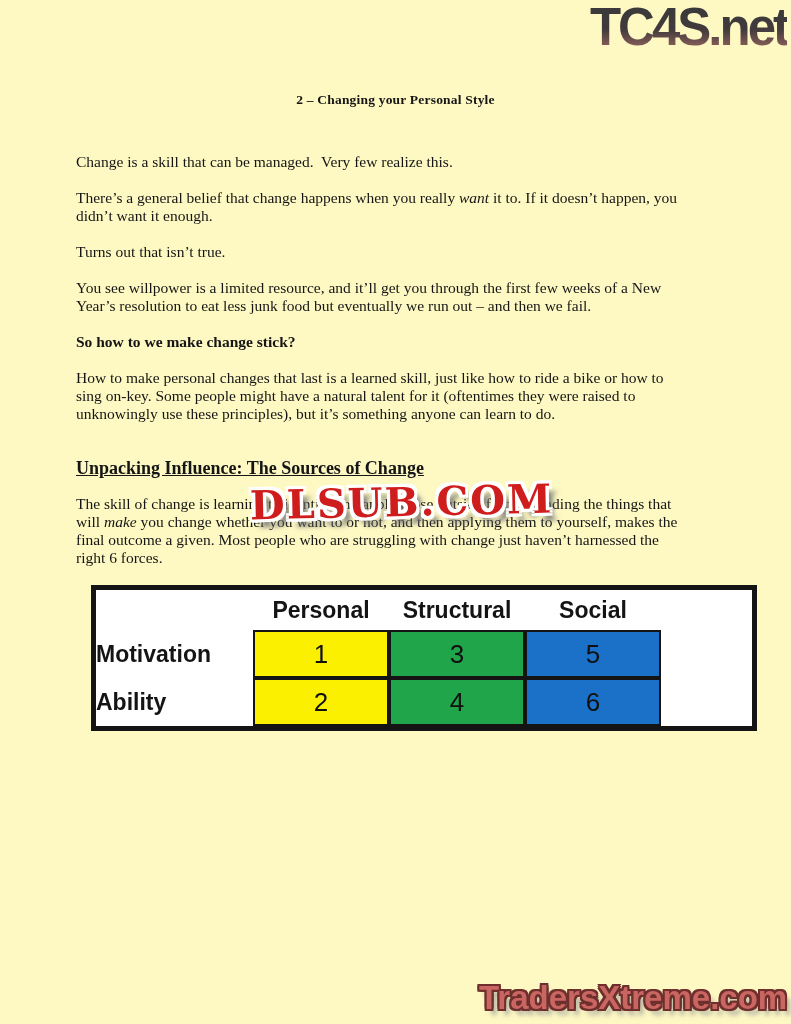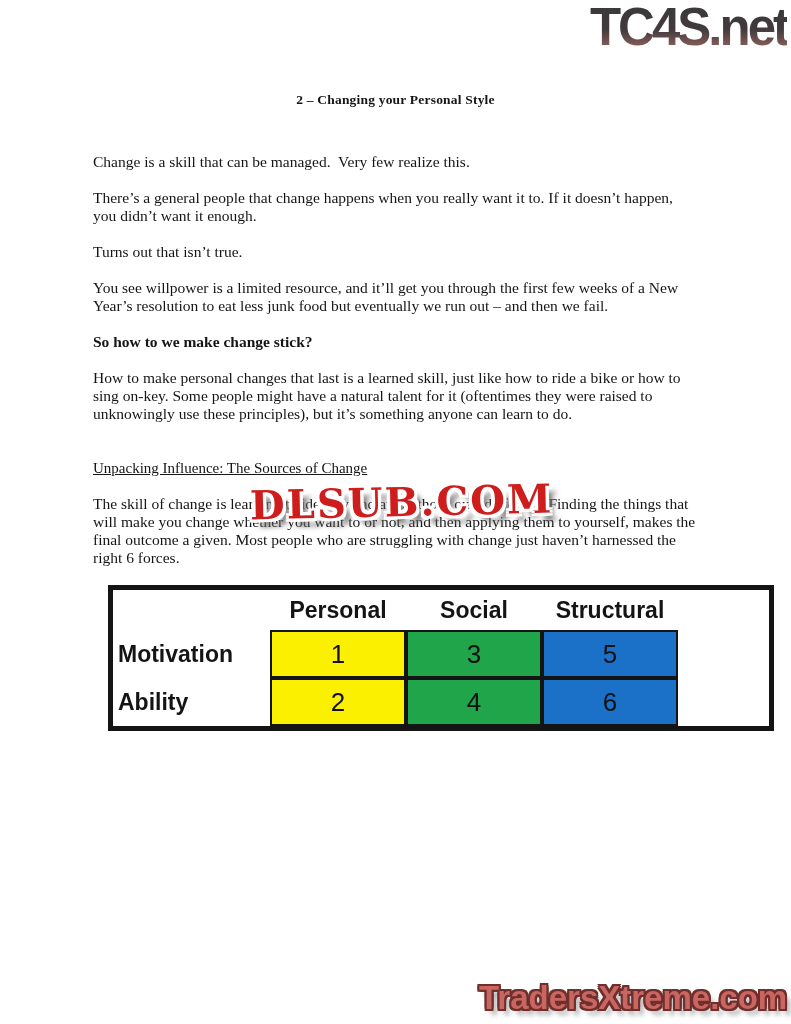--- a/index.html
+++ b/index.html
@@ -1,44 +1,44 @@
 <!DOCTYPE html>
 <html><head>
 <meta charset="utf-8">
 <style>
   html,body{margin:0;padding:0;background:#e8e8e8;}
   .page{
-    position:relative;width:791px;height:1024px;background:#ffffff;
+    position:relative;width:791px;height:1024px;background:#fef9c3;
     overflow:hidden;font-family:"Liberation Serif",serif;color:#151515;
   }
   
   .tc4s{
     position:absolute;top:0px;right:4px;
     font-family:"Liberation Sans",sans-serif;font-weight:700;
     font-size:51px;letter-spacing:-3px;line-height:1.0;
     transform:scaleY(1.04);transform-origin:top right;
     background:linear-gradient(180deg,#39393b 0%,#413a3c 55%,#8f625c 92%,#9a6f68 100%);
     -webkit-background-clip:text;background-clip:text;
     -webkit-text-fill-color:transparent;color:transparent;
     filter:blur(.3px);
   }
   .doc-title{
     position:absolute;top:92px;left:0;width:100%;text-align:center;
     font-weight:700;font-size:13.5px;letter-spacing:.2px;
   }
   .content{
-    position:absolute;left:93px;top:153px;width:606px;
+    position:absolute;left:76px;top:153px;width:606px;
     font-size:15.5px;line-height:18px;
   }
   .content p{margin:0 0 18px 0;white-space:pre-wrap;}
-  .content .it{margin-top:32px;}
+  .content .it{font-style:italic;margin-top:32px;}
   .content .bd{font-weight:700;}
   .section-heading{
-    margin:36px 0 18px 0;font-weight:400;text-decoration:underline;
-    font-size:15px;white-space:pre-wrap;
+    margin:36px 0 18px 0;font-weight:700;text-decoration:underline;
+    font-size:18px;white-space:pre-wrap;
   }
   
   .wm-dlsub{
     position:absolute;left:250px;top:482px;z-index:6;
     font-family:"DejaVu Serif",serif;font-weight:700;
     font-size:40px;letter-spacing:2px;line-height:1;
     color:#cf1d1d;transform:rotate(-1.3deg);
     text-shadow:
       -3px -3px 0 #fff, 3px -3px 0 #fff, -3px 3px 0 #fff, 3px 3px 0 #fff,
       -3px 0 0 #fff, 3px 0 0 #fff, 0 -3px 0 #fff, 0 3px 0 #fff,
@@ -61,21 +61,21 @@
     box-sizing:border-box;border:5px solid #141414;background:#fff;
     font-family:"Liberation Sans",sans-serif;
   }
   .inf-header{position:absolute;left:157px;top:0;width:408px;height:40px;display:flex;}
   .inf-header .hcell{
     width:136px;display:flex;align-items:center;justify-content:center;
     font-weight:700;font-size:23px;color:#141414;
   }
   .inf-labels{position:absolute;left:0;top:40px;width:157px;height:96px;}
   .inf-labels .lcell{
-    height:48px;display:flex;align-items:center;padding-left:5px;box-sizing:border-box;
+    height:48px;display:flex;align-items:center;box-sizing:border-box;
     font-weight:700;font-size:23px;color:#141414;
   }
   .inf-grid{
     position:absolute;left:157px;top:40px;width:408px;height:96px;
     display:grid;grid-template-columns:repeat(3,1fr);grid-template-rows:repeat(2,1fr);
   }
   .inf-grid .cell{
     border:2px solid #141414;display:flex;align-items:center;justify-content:center;
     font-size:26px;color:#101010;
   }
@@ -88,42 +88,42 @@
 
 <div class="page">
 
   <div class="tc4s">TC4S.net</div>
 
   <div class="doc-title">2 – Changing your Personal Style</div>
 
   <div class="content">
     <p>Change is a skill that can be managed.  Very few realize this.</p>
 
-    <p><span>There’s a general people that change happens when you really </span><span class="it">want</span><span> it to. If it doesn’t happen, you didn’t want it enough.</span></p>
+    <p><span>There’s a general belief that change happens when you really </span><span class="it">want</span><span> it to. If it doesn’t happen, you didn’t want it enough.</span></p>
 
 
     <p>Turns out that isn’t true.</p>
 
     <p>You see willpower is a limited resource, and it’ll get you through the first few weeks of a New Year’s resolution to eat less junk food but eventually we run out – and then we fail.</p>
 
     <p class="bd">So how to we make change stick?</p>
 
     <p>How to make personal changes that last is a learned skill, just like how to ride a bike or how to sing on-key. Some people might have a natural talent for it (oftentimes they were raised to unknowingly use these principles), but it’s something anyone can learn to do.</p>
 
     <div class="section-heading">Unpacking Influence: The Sources of Change</div>
 
 
     <p><span>The skill of change is learning to identify and apply those outside forces. Finding the things that will </span><span class="it">make</span><span> you change whether you want to or not, and then applying them to yourself, makes the final outcome a given. Most people who are struggling with change just haven’t harnessed the right 6 forces.</span></p>
 
 
     <div class="inf-table">
       <div class="inf-header">
         <div class="hcell">Personal</div>
+        <div class="hcell">Structural</div>
         <div class="hcell">Social</div>
-        <div class="hcell">Structural</div>
       </div>
       <div class="inf-labels">
         <div class="lcell">Motivation</div>
         <div class="lcell">Ability</div>
       </div>
       <div class="inf-grid">
         <div class="cell c-personal">1</div>
         <div class="cell c-social">3</div>
         <div class="cell c-structural">5</div>
         <div class="cell c-personal">2</div>

